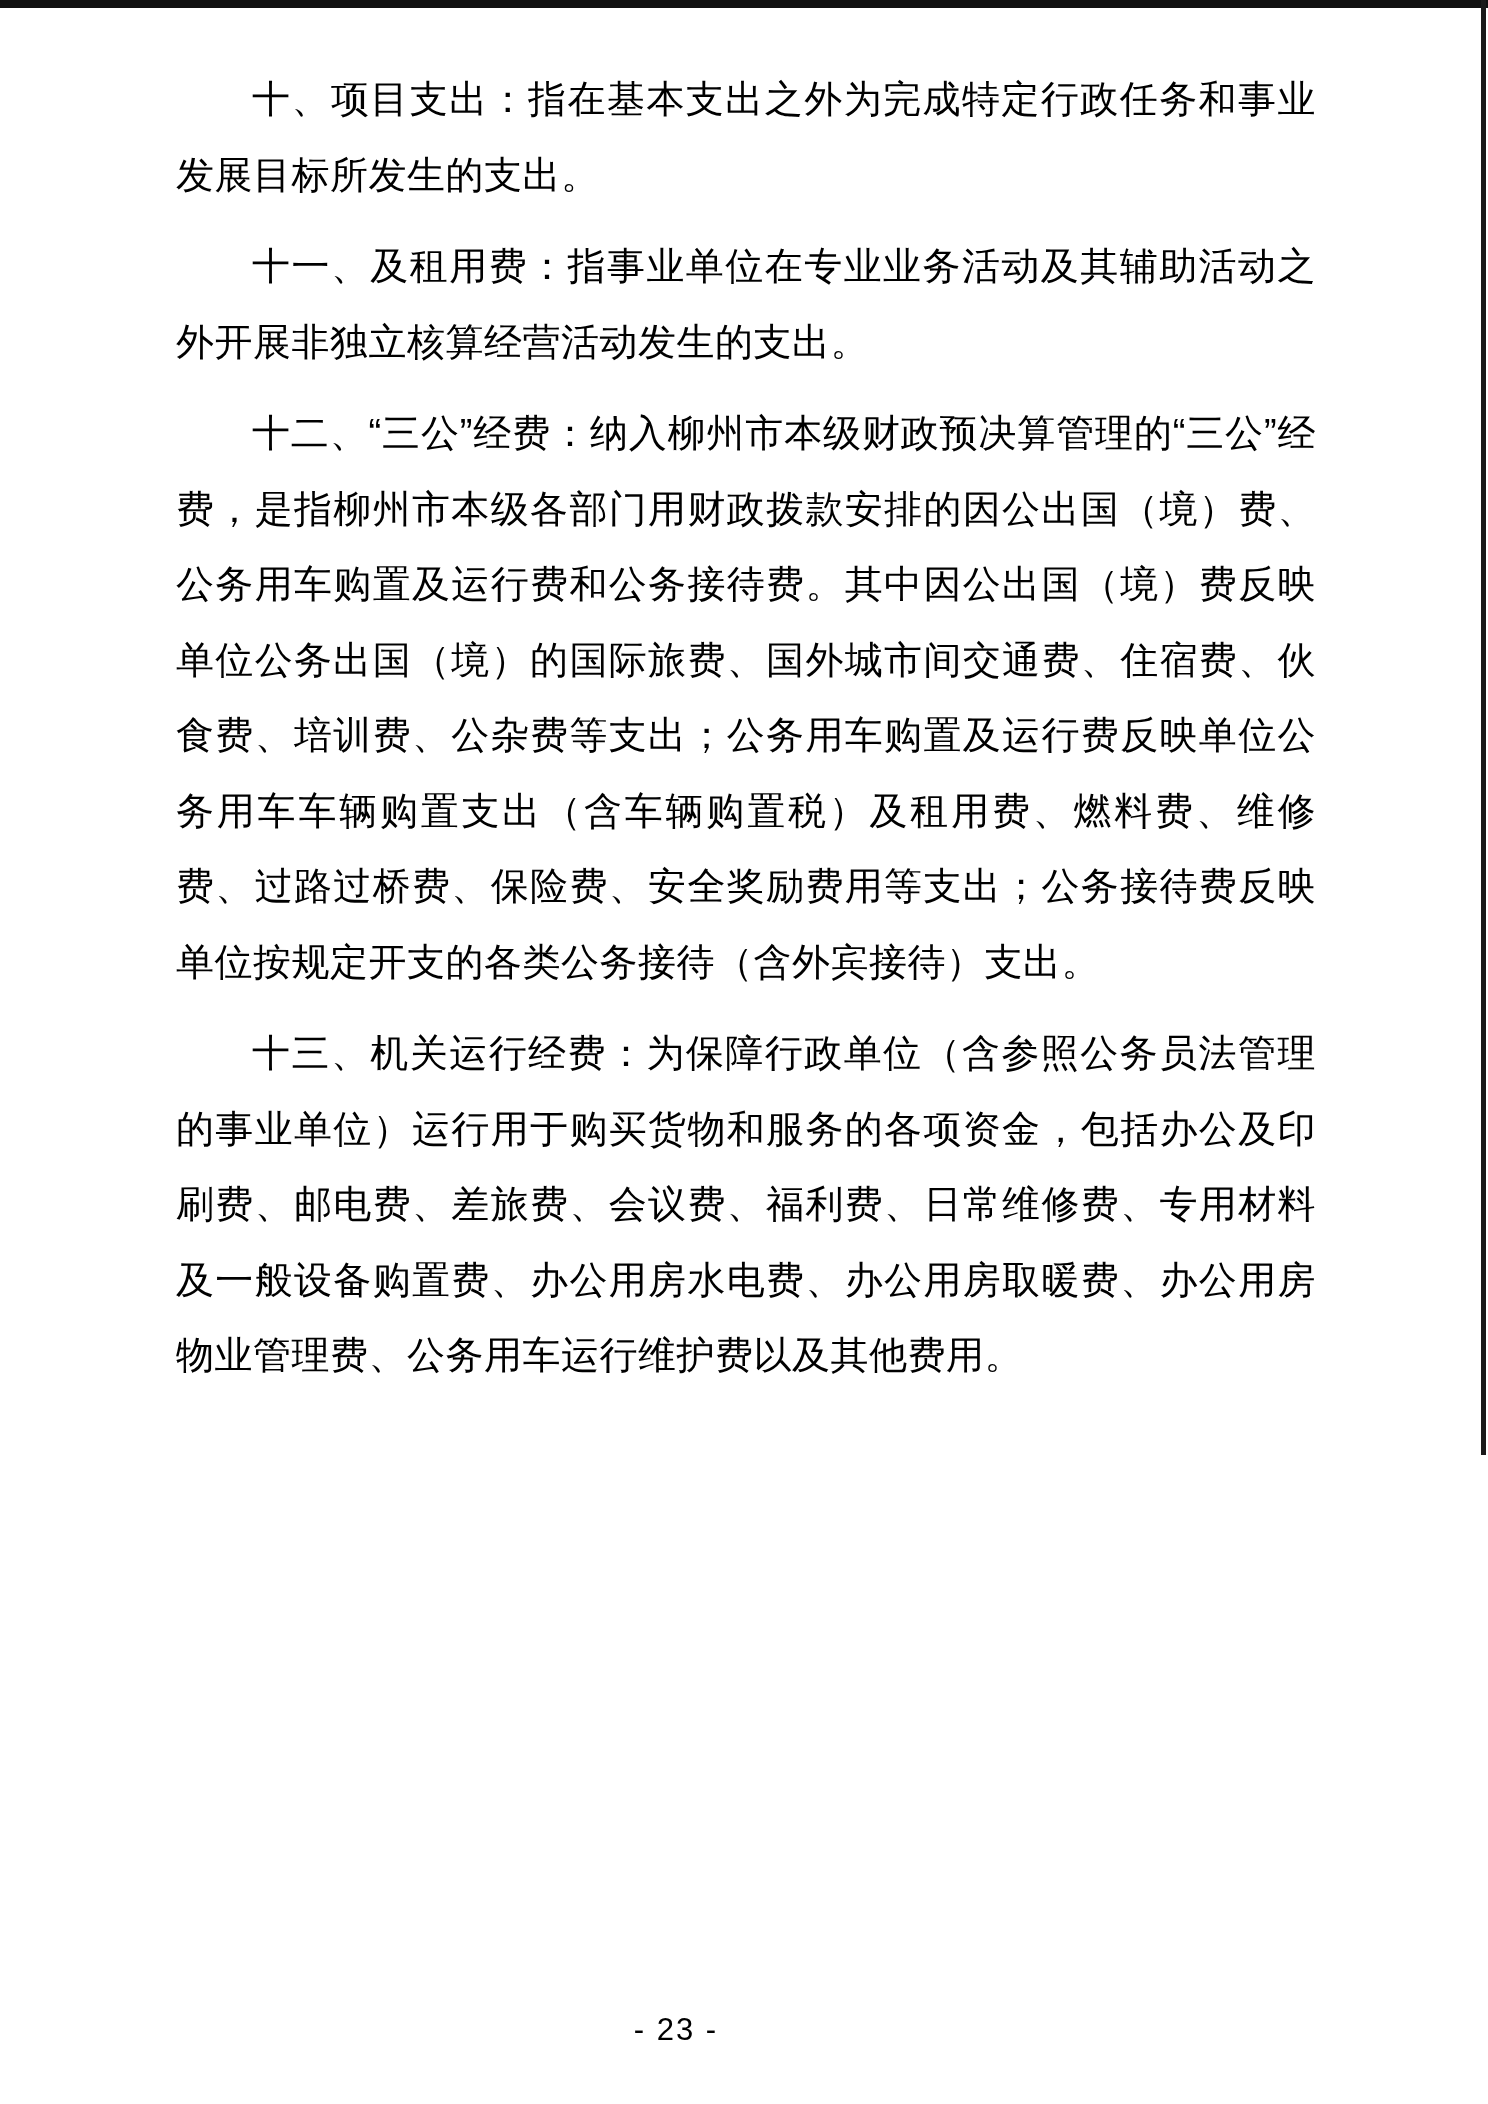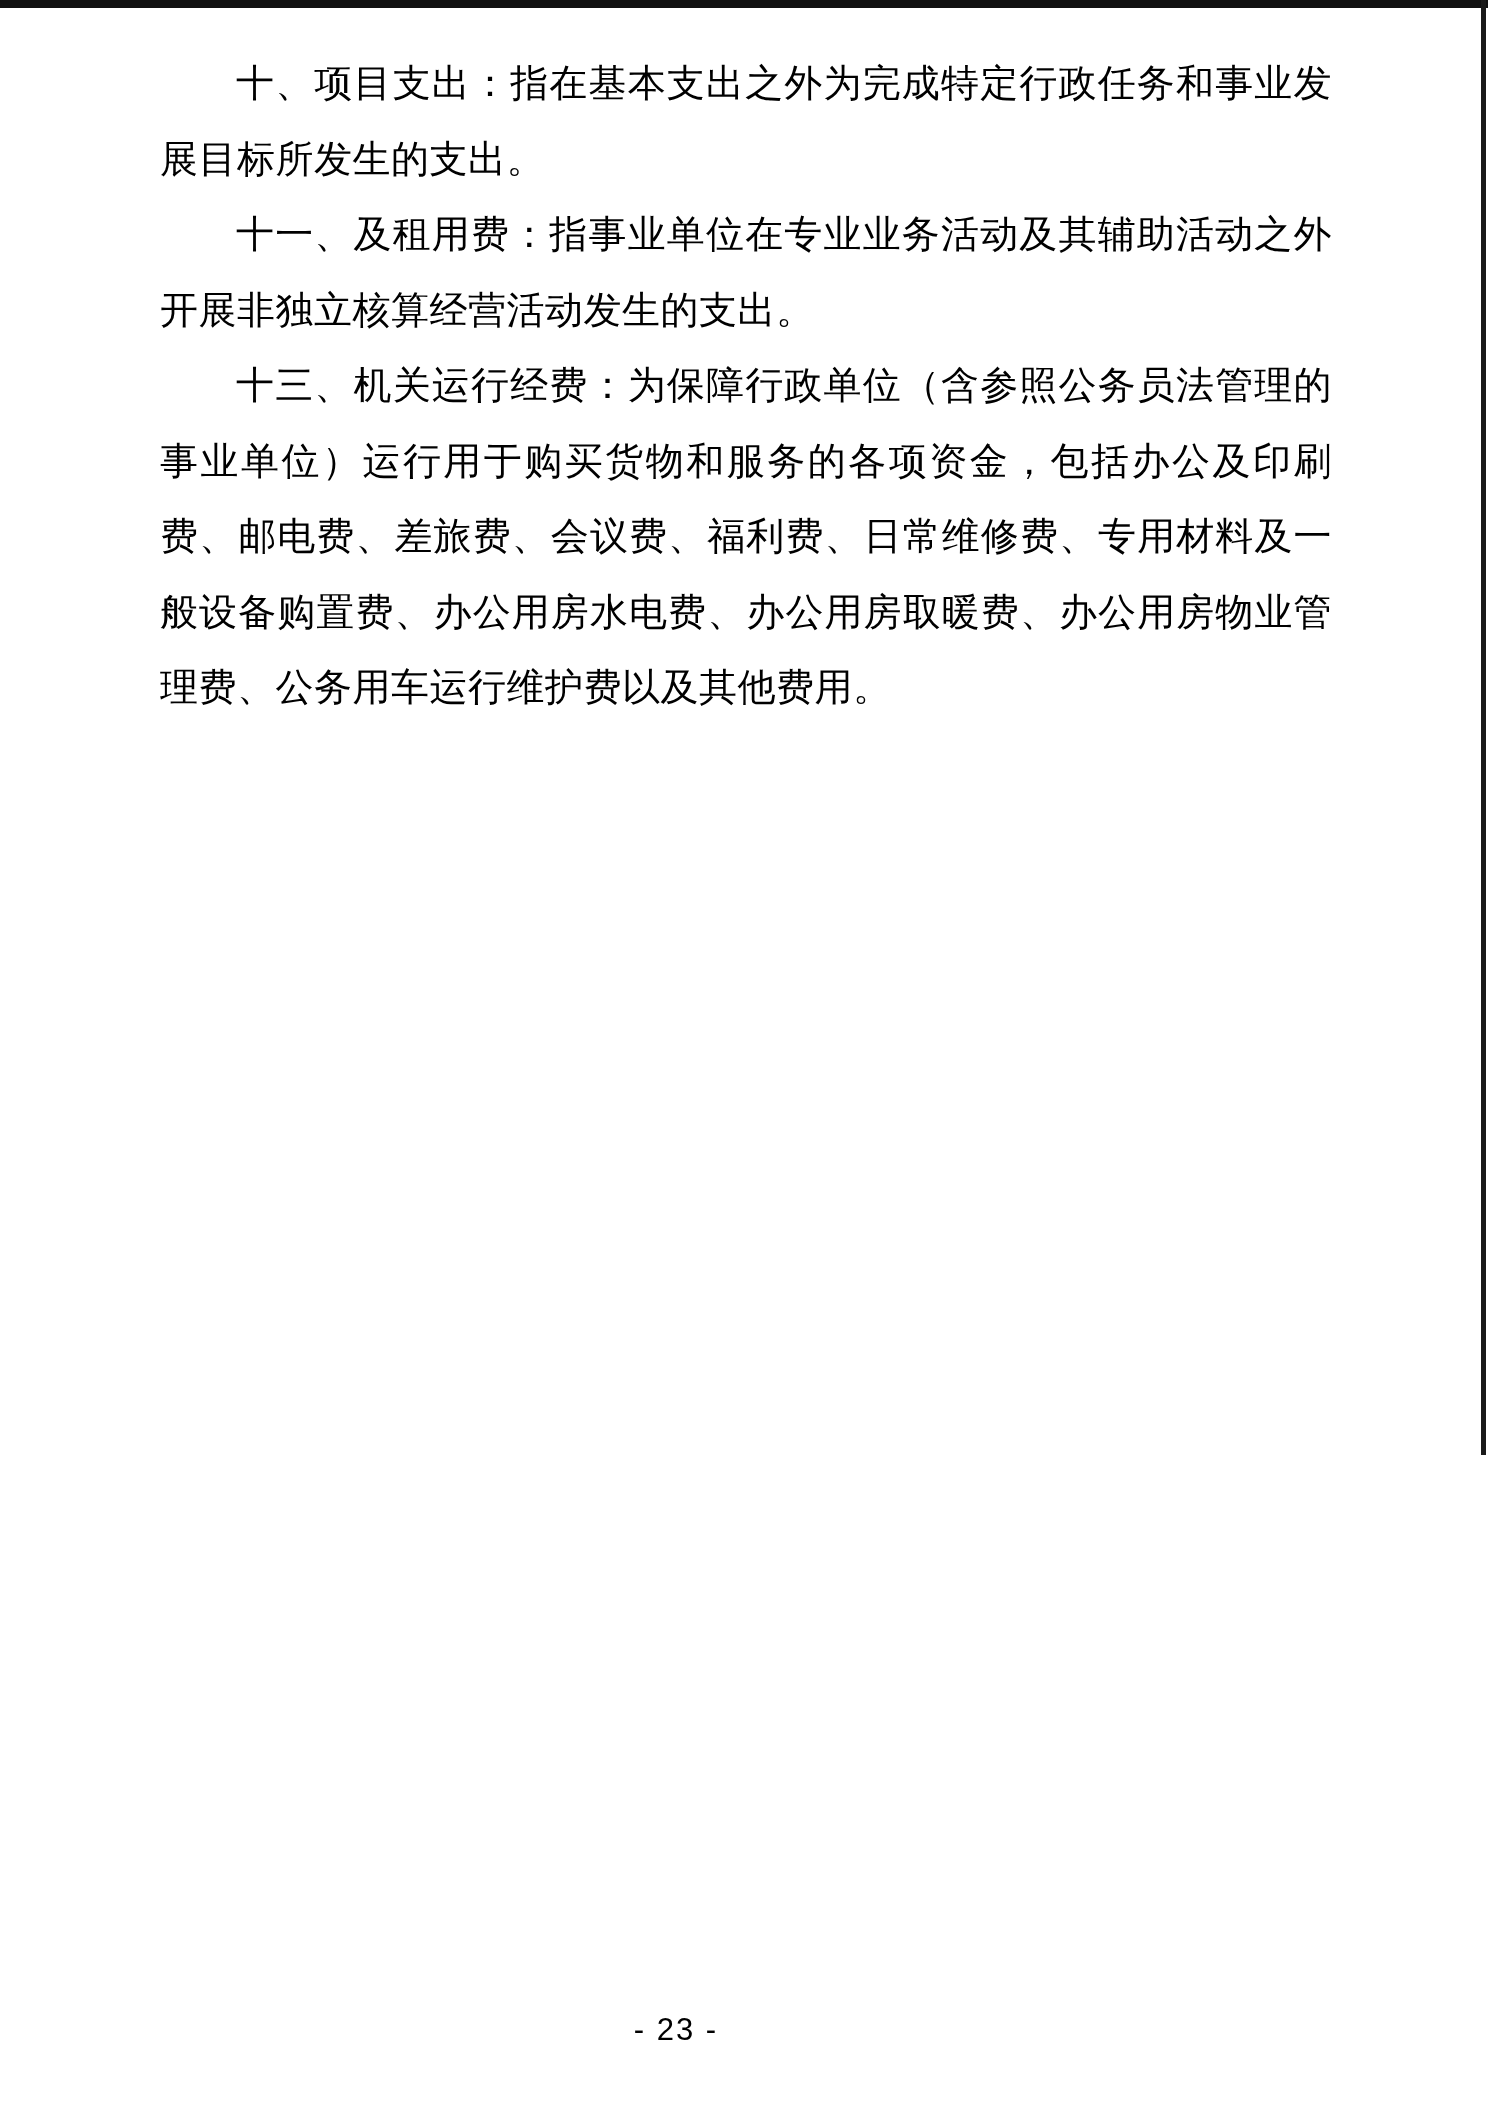--- a/index.html
+++ b/index.html
@@ -29,21 +29,21 @@
     width: 5px; height: 1455px;
     background: #1a1a1a;
   }
   .content {
     position: absolute;
     left: 160px;
     top: 46px;
     width: 1172px;
   }
   .content p {
-    margin: 0;
+    margin: 16px;
     font-size: 38px;
     line-height: 75.5px;
     font-weight: 500;
     letter-spacing: 0.5px;
     text-align: justify;
     text-justify: inter-ideograph;
     text-indent: 2em;
     word-break: break-all;
   }
   .footer {
@@ -62,19 +62,20 @@
 </head>
 <body>
 
 <div class="page">
   <div class="scan-bar-top"></div>
   <div class="scan-bar-right"></div>
 
   <main class="content">
     <p>十、项目支出：指在基本支出之外为完成特定行政任务和事业发展目标所发生的支出。</p>
     <p>十一、及租用费：指事业单位在专业业务活动及其辅助活动之外开展非独立核算经营活动发生的支出。</p>
+    <p>十二、“三公”经费：纳入柳州市本级财政预决算管理的“三公”经费，是指柳州市本级各部门用财政拨款安排的因公出国（境）费、公务用车购置及运行费和公务接待费。其中因公出国（境）费反映单位公务出国（境）的国际旅费、国外城市间交通费、住宿费、伙食费、培训费、公杂费等支出；公务用车购置及运行费反映单位公务用车车辆购置支出（含车辆购置税）及租用费、燃料费、维修费、过路过桥费、保险费、安全奖励费用等支出；公务接待费反映单位按规定开支的各类公务接待（含外宾接待）支出。</p>
     <p>十三、机关运行经费：为保障行政单位（含参照公务员法管理的事业单位）运行用于购买货物和服务的各项资金，包括办公及印刷费、邮电费、差旅费、会议费、福利费、日常维修费、专用材料及一般设备购置费、办公用房水电费、办公用房取暖费、办公用房物业管理费、公务用车运行维护费以及其他费用。</p>
   </main>
 
   <div class="footer">
     <span>- 23 -</span>
   </div>
 </div>
 
 </body></html>

